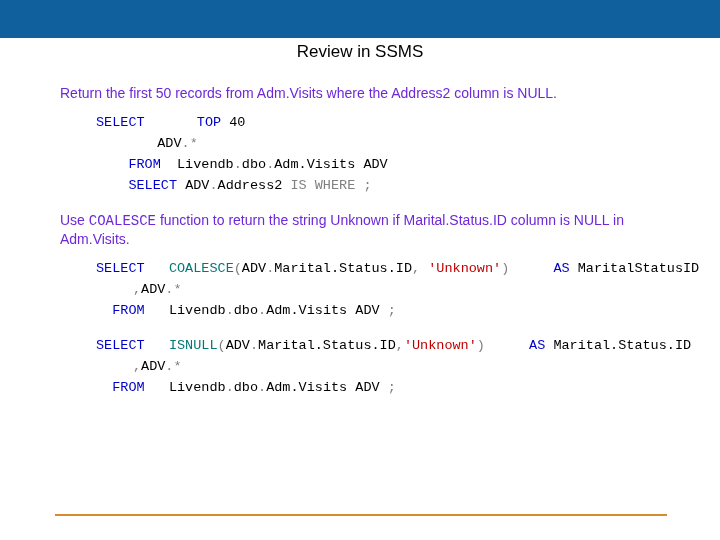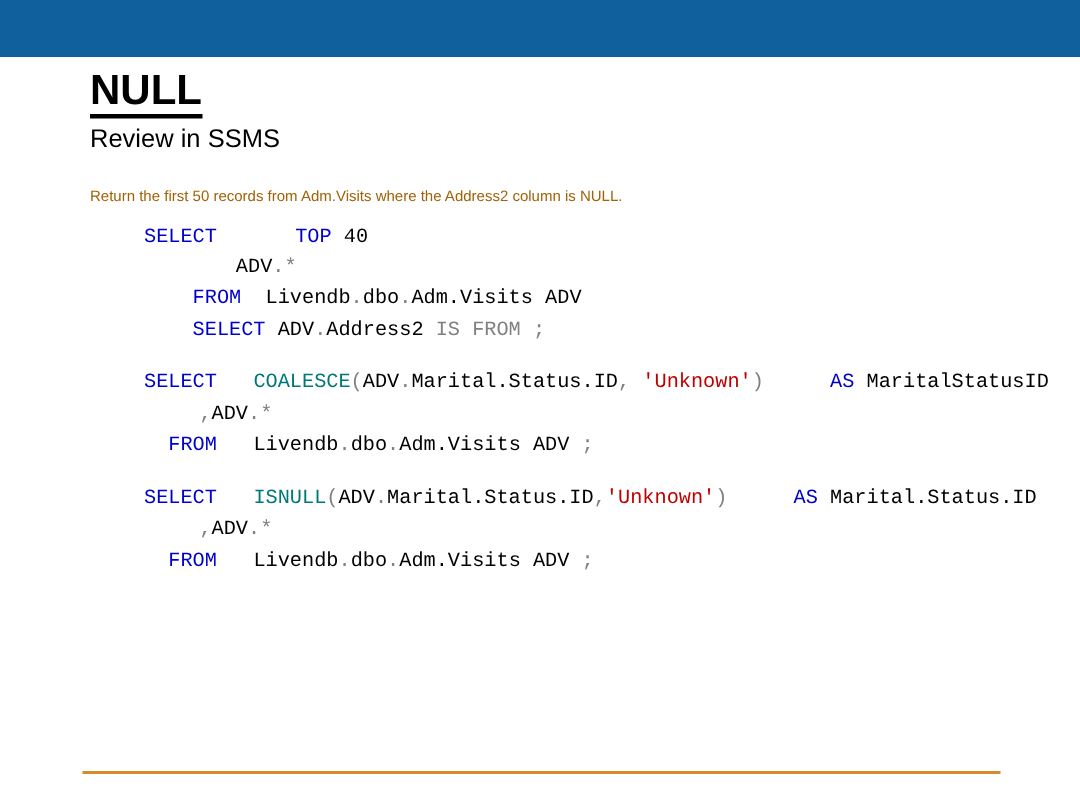--- a/index.html
+++ b/index.html
@@ -30,24 +30,25 @@
     border-bottom: 3px solid #000;
     display: inline-block;
     padding-bottom: 0;
     margin-top: 6px;
   }
   .subtitle {
     font-size: 17px;
     color: #000;
     margin-top: 4px;
     margin-bottom: 22px;
+    text-align: center;
   }
   .instr {
-    font-size: 10px;
-    color: #a16207;
+    font-size: 14px;
+    color: #6d28d9;
     line-height: 1.35;
     margin-bottom: 10px;
   }
   .code {
     font-family: Consolas, "Courier New", monospace;
     font-size: 13.5px;
     line-height: 1.55;
     margin-bottom: 14px;
     white-space: pre;
   }
@@ -65,30 +66,30 @@
     background: #d88a2f;
   }
 </style>
 </head>
 <body>
 
 <div class="top-bar"></div>
 
 <div class="content">
 
-  <div class="title">NULL</div>
   <div class="subtitle">Review in SSMS</div>
 
   <div class="instr">Return the first 50 records from Adm.Visits where the Address2 column is NULL.</div>
 
   <div class="code"><span class="kw">SELECT</span>  <span class="kw">TOP</span> <span>40</span>
             <span>ADV</span><span class="op">.</span><span class="op">*</span>
     <span class="kw">FROM</span>  <span>Livendb</span><span class="op">.</span><span>dbo</span><span class="op">.</span><span>Adm.Visits</span> <span>ADV</span>
-    <span class="kw">SELECT</span> <span>ADV</span><span class="op">.</span><span>Address2</span> <span class="op">IS FROM</span> <span class="op">;</span></div>
+    <span class="kw">SELECT</span> <span>ADV</span><span class="op">.</span><span>Address2</span> <span class="op">IS WHERE</span> <span class="op">;</span></div>
 
+  <div class="instr"><span>Use </span><span class="fname">COALESCE</span><span> function to return the string Unknown if Marital.Status.ID column is NULL in Adm.Visits.</span></div>
 
   <div class="code"><span class="kw">SELECT</span>   <span class="id">COALESCE</span><span class="op">(</span><span>ADV</span><span class="op">.</span><span>Marital.Status.ID</span><span class="op">,</span> <span class="str">'</span><span class="str">Unknown</span><span class="str">'</span><span class="op">)</span> <span class="kw">AS</span> <span>MaritalStatusID</span>
          <span class="op">,</span><span>ADV</span><span class="op">.</span><span class="op">*</span>
   <span class="kw">FROM</span>   <span>Livendb</span><span class="op">.</span><span>dbo</span><span class="op">.</span><span>Adm.Visits</span> <span>ADV</span> <span class="op">;</span></div>
 
 
   <div class="code"><span class="kw">SELECT</span>   <span class="id">ISNULL</span><span class="op">(</span><span>ADV</span><span class="op">.</span><span>Marital.Status.ID</span><span class="op">,</span><span class="str">'</span><span class="str">Unknown</span><span class="str">'</span><span class="op">)</span> <span class="kw">AS</span> <span>Marital.Status.ID</span>
          <span class="op">,</span><span>ADV</span><span class="op">.</span><span class="op">*</span>
   <span class="kw">FROM</span>   <span>Livendb</span><span class="op">.</span><span>dbo</span><span class="op">.</span><span>Adm.Visits</span> <span>ADV</span> <span class="op">;</span></div>
 

